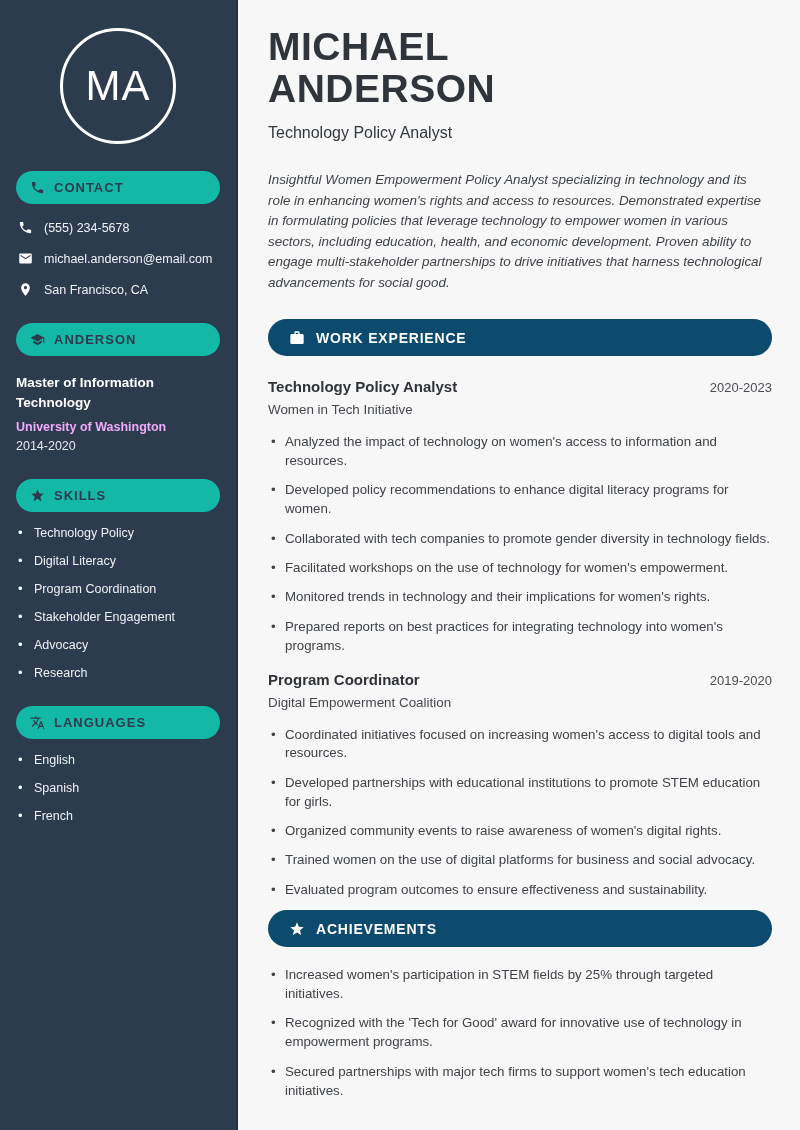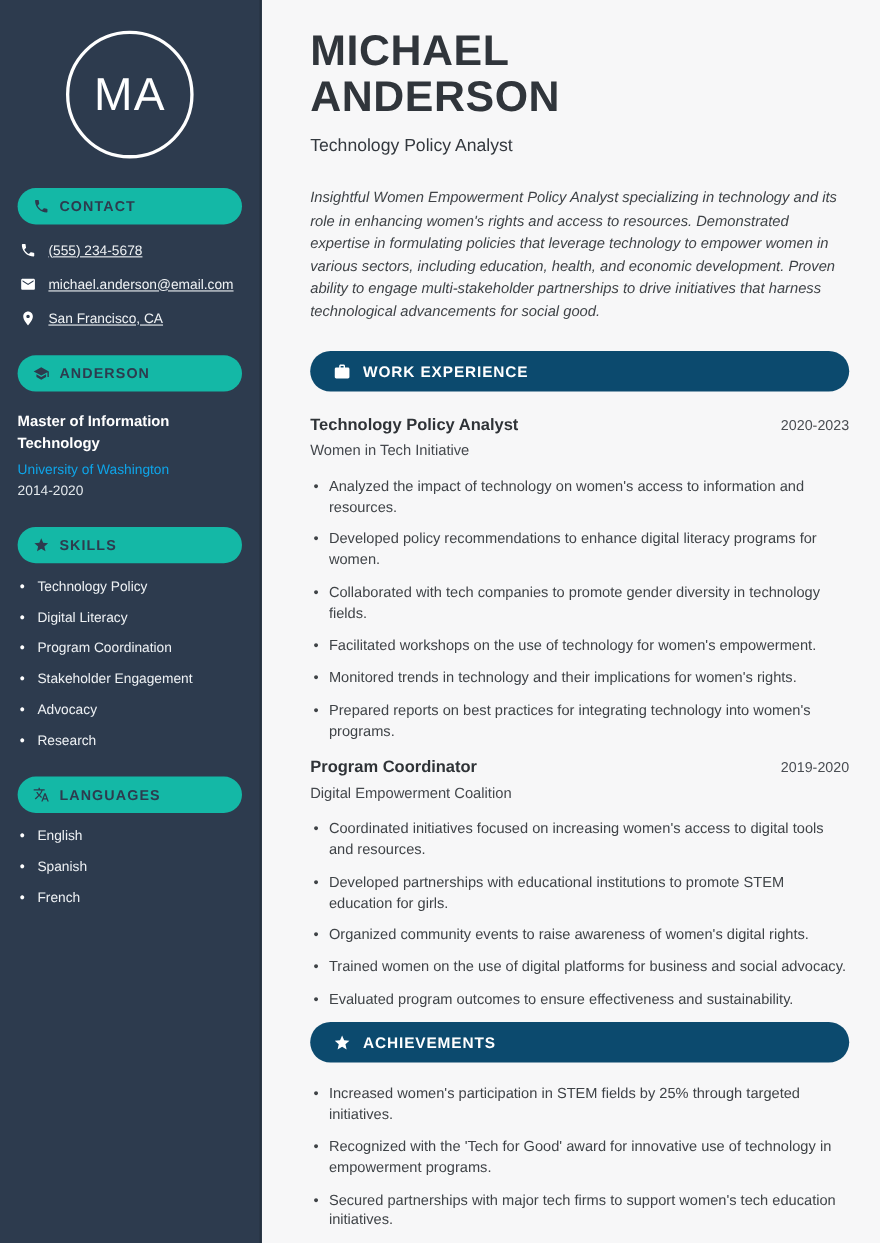--- a/index.html
+++ b/index.html
@@ -46,50 +46,49 @@
   }
   .pill svg { width: 15px; height: 15px; fill: #2d3b4e; flex: none; }
   .sb-contact-pill { margin-top: 27px; }
   .sb-section-pill { margin-top: 26px; }
   .contact-row {
     display: flex; align-items: center; gap: 11px;
     margin-top: 16px;
     padding-left: 2px;
     font-size: 12.5px;
     color: #f0f3f5;
-    text-decoration: underline;
   }
   .contact-row svg { width: 15px; height: 15px; fill: #ffffff; flex: none; }
   .edu-degree {
     margin-top: 17px;
     font-size: 13.5px;
     font-weight: bold;
     line-height: 1.5;
     color: #ffffff;
   }
-  .edu-school { margin-top: 6px; font-size: 12.5px; color: #0ea5e9; }
+  .edu-school { margin-top: 6px; font-size: 12.5px; color: #f0abfc; font-weight: bold; }
   .edu-years { margin-top: 5px; font-size: 12.5px; color: #e3e8ec; }
   .sb-list { list-style: none; margin-top: 6px; }
   .sb-list li {
     position: relative;
     padding-left: 18px;
     margin-top: 14px;
     font-size: 12.5px;
     color: #eef1f4;
   }
   .sb-list li::before {
     content: "\2022";
     position: absolute; left: 2px; top: -1px;
     color: #ffffff;
     font-size: 13px;
   }
   
   .main {
     flex: 1;
-    padding: 26px 28px 0 44px;
+    padding: 26px 28px 0 30px;
   }
   .name {
     font-size: 39px;
     font-weight: bold;
     color: #30353b;
     line-height: 1.08;
     letter-spacing: 0.5px;
   }
   .job-title-sub {
     margin-top: 14px;

